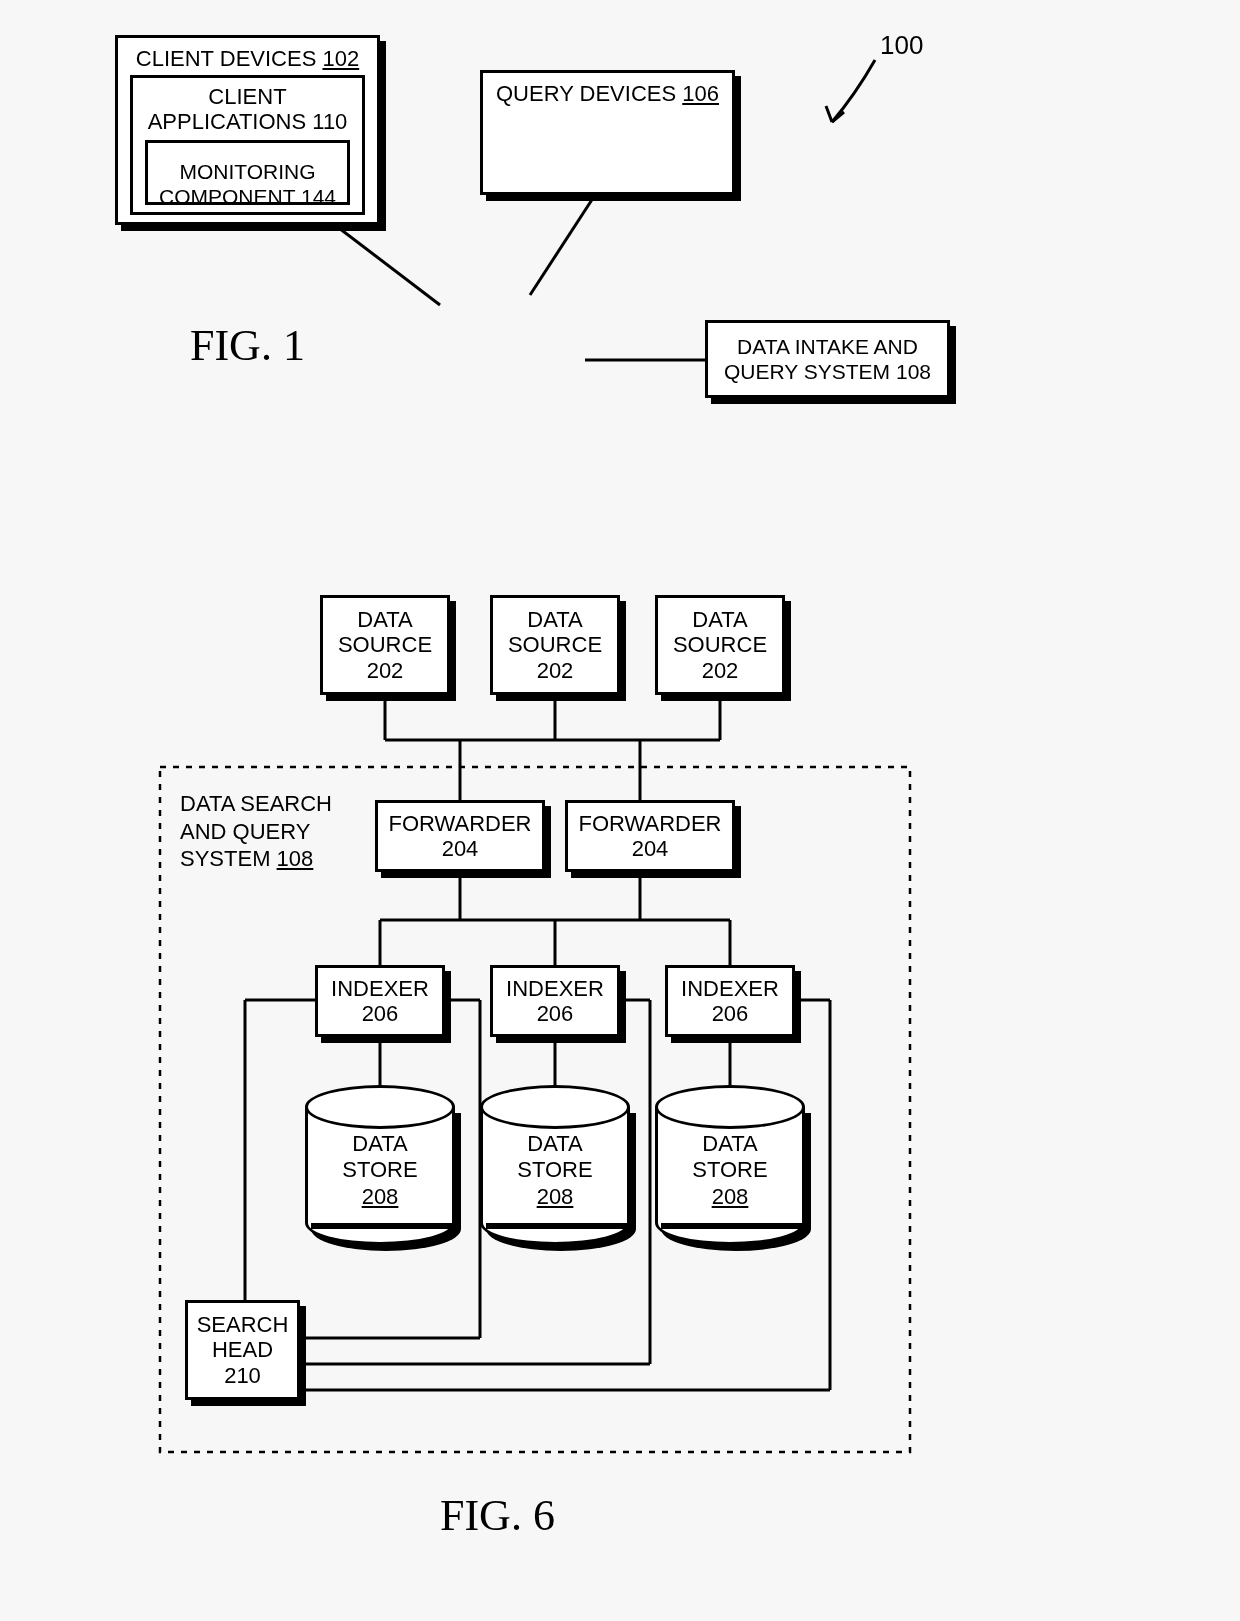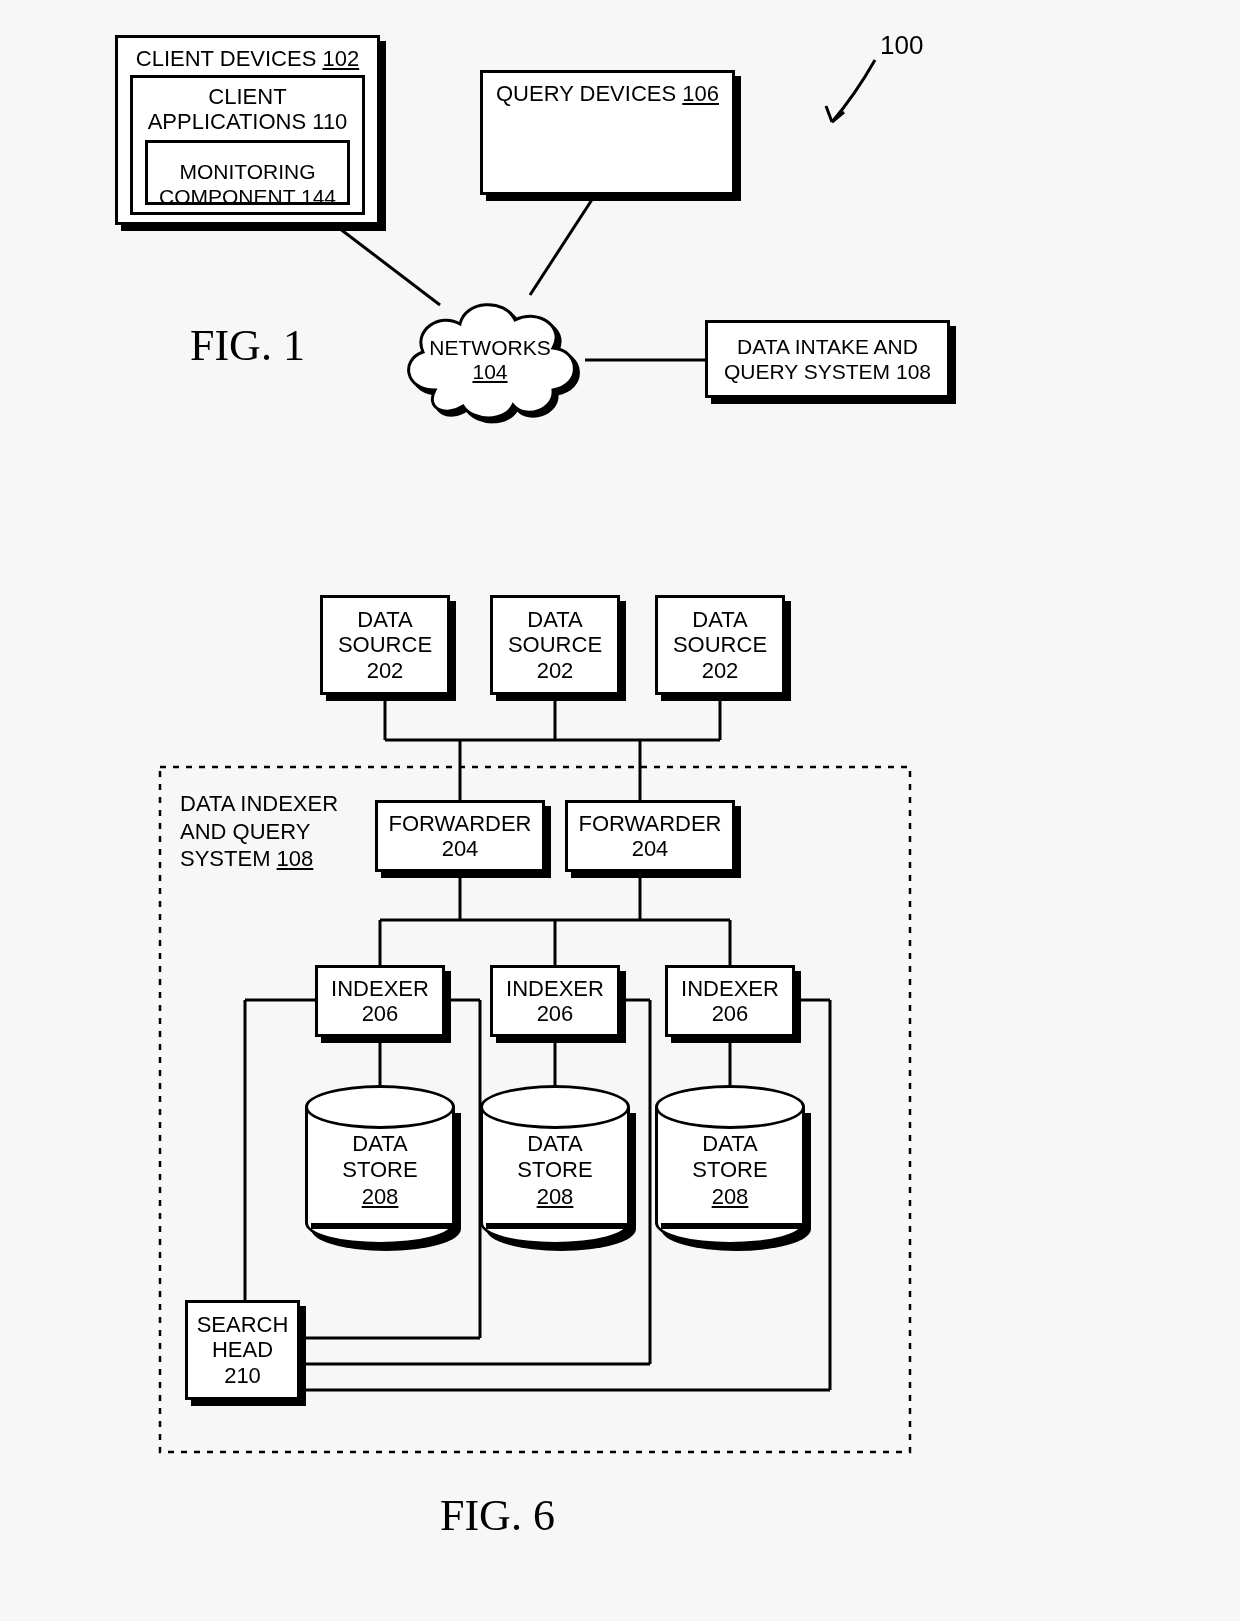--- a/index.html
+++ b/index.html
@@ -194,37 +194,20 @@
     <span>COMPONENT</span> <span class="u">144</span>
   </div>
 </div>
 
 <div class="box" style="left:480px; top:70px; width:255px; height:125px; justify-content:flex-start; padding-top:8px;">
   <div class="label-row" style="font-size:22px;">
     <span>QUERY DEVICES</span> <span class="u">106</span>
   </div>
 </div>
 
-<div class="cloud">
-  <svg viewBox="0 0 190 140">
-    <path d="M40 100
-             C10 100 5 70 28 62
-             C18 40 45 22 65 34
-             C70 10 110 8 120 30
-             C145 18 170 38 158 58
-             C185 60 188 95 158 100
-             C160 120 130 130 118 115
-             C110 132 78 132 68 116
-             C50 128 30 118 40 100 Z" fill="#fff" stroke="#000" stroke-width="3"></path>
-  </svg>
-  <div class="cloud-text">
-    <span>NETWORKS</span>
-    <span class="u" style="text-decoration:underline;">104</span>
-  </div>
-</div>
 
 <div class="box" style="left:705px; top:320px; width:245px; height:78px;">
   <div style="font-size:21px; line-height:1.2;">
     <span>DATA INTAKE AND</span><br>
     <span>QUERY SYSTEM</span> <span class="u">108</span>
   </div>
 </div>
 
 <div class="caption" style="left:190px; top:320px;">FIG. 1</div>
 <div class="refnum" style="left:880px; top:30px;">100</div>
@@ -245,21 +228,21 @@
 </div>
 <div class="box" style="left:655px; top:595px; width:130px; height:100px;">
   <div style="font-size:22px; line-height:1.15;">
     <span>DATA</span><br>
     <span>SOURCE</span><br>
     <span class="u">202</span>
   </div>
 </div>
 
 <div class="systemlabel" style="left:180px; top:790px;">
-  <span>DATA INDEXER</span><br>
+  <span>DATA SEARCH</span><br>
   <span>AND QUERY</span><br>
   <span>SYSTEM</span> <span style="text-decoration:underline;">108</span>
 </div>
 
 <div class="box" style="left:375px; top:800px; width:170px; height:72px;">
   <div style="font-size:22px; line-height:1.15;">
     <span>FORWARDER</span><br>
     <span class="u">204</span>
   </div>
 </div>

